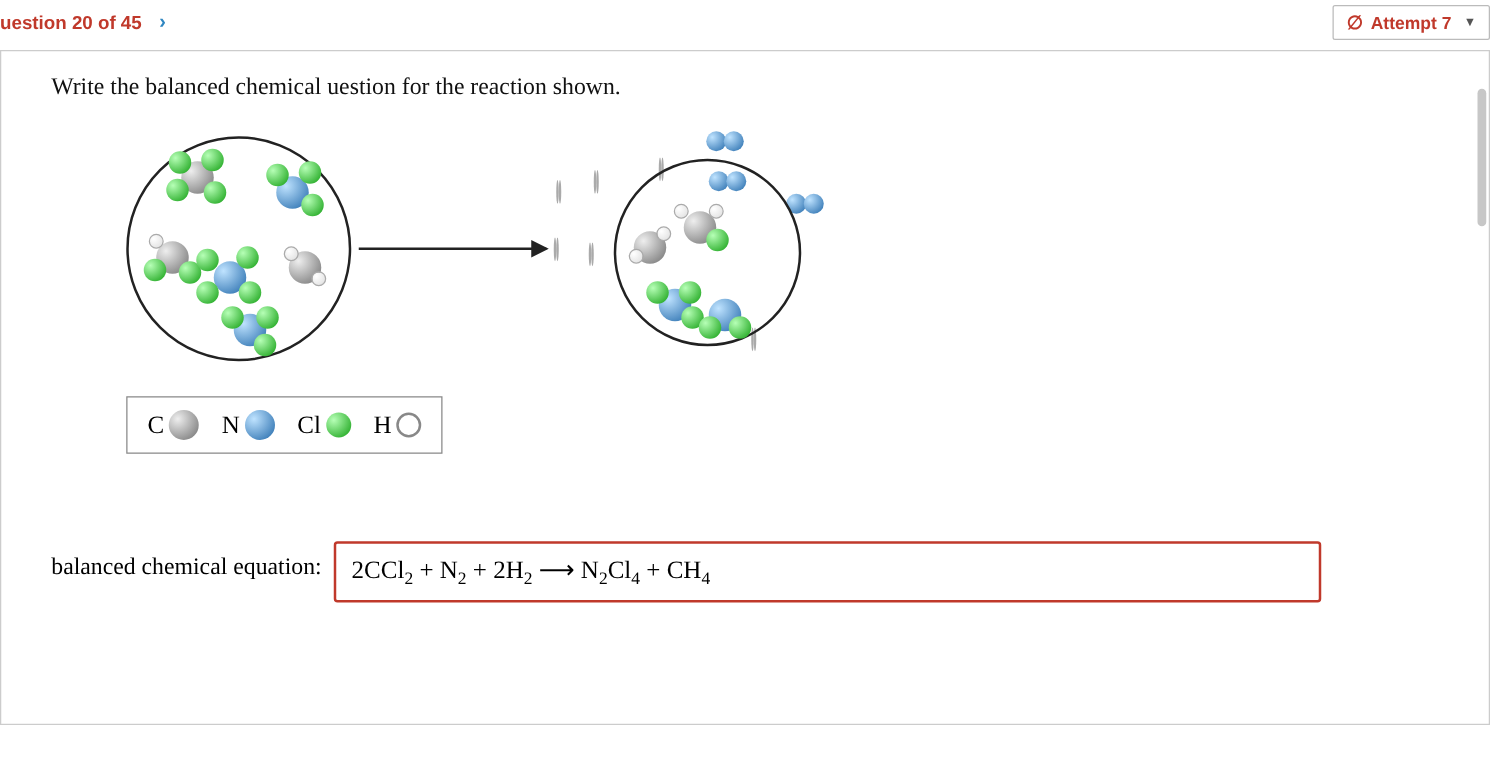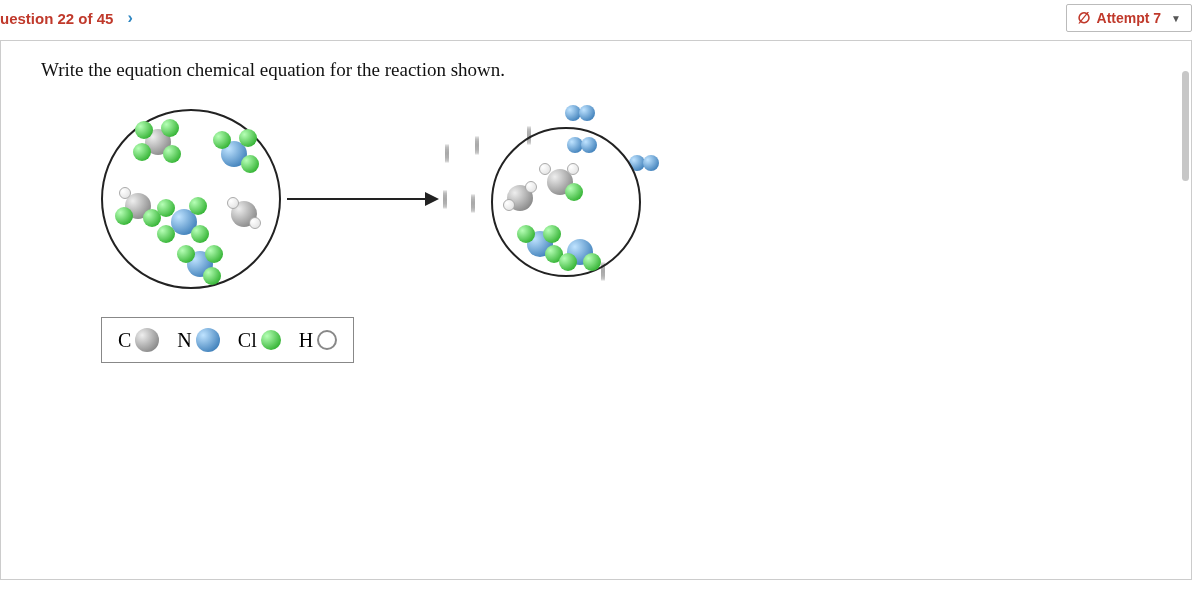--- a/index.html
+++ b/index.html
@@ -36,34 +36,34 @@
   .answer-field { flex: 0 0 790px; }
   .eq-box { border: 2px solid #c0392b; border-radius: 3px; padding: 8px 12px; font-size: 20px; background: #fff; }
   .feedback { color: #c0392b; font-family: Arial, sans-serif; font-size: 13px; font-weight: 600; margin-top: 6px; }
   sub { font-size: 0.7em; vertical-align: sub; }
 </style>
 </head>
 <body>
 
 <div class="header">
   <div class="q-nav">
-    <span>uestion 22 of 45</span>
+    <span>uestion 20 of 45</span>
     <span class="chev">›</span>
   </div>
   <div class="attempt-box">
     <span class="no-icon">∅</span>
     <span>Attempt 7</span>
     <span class="drop">▼</span>
   </div>
 </div>
 
 <div class="content">
   <div class="scroll-thumb"></div>
 
-  <div class="prompt">Write the equation chemical equation for the reaction shown.</div>
+  <div class="prompt">Write the balanced chemical uestion for the reaction shown.</div>
 
   <div class="diagram">
 
     <div class="bub">
 
       <div class="mol" style="left:36px; top:12px;">
         <span class="atom C-big" style="left:6px; top:6px;"></span>
         <span class="atom Cl-s" style="left:-4px; top:-2px;"></span>
         <span class="atom Cl-s" style="left:22px; top:-4px;"></span>
         <span class="atom Cl-s" style="left:-6px; top:20px;"></span>
@@ -174,16 +174,20 @@
         <span>Cl</span>
         <span class="lg cl"></span>
       </span>
     <span class="pair">
         <span>H</span>
         <span class="lg h"></span>
       </span>
   </div>
 
   <div class="answer-row">
+    <div class="answer-label">balanced chemical equation:</div>
     <div class="answer-field">
+      <div class="eq-box">
+        <span>2CCl</span><sub>2</sub><span> + N</span><sub>2</sub><span> + 2H</span><sub>2</sub><span> ⟶ </span><span>N</span><sub>2</sub><span>Cl</span><sub>4</sub><span> + CH</span><sub>4</sub>
+      </div>
     </div>
   </div>
 </div>
 
 </body></html>

